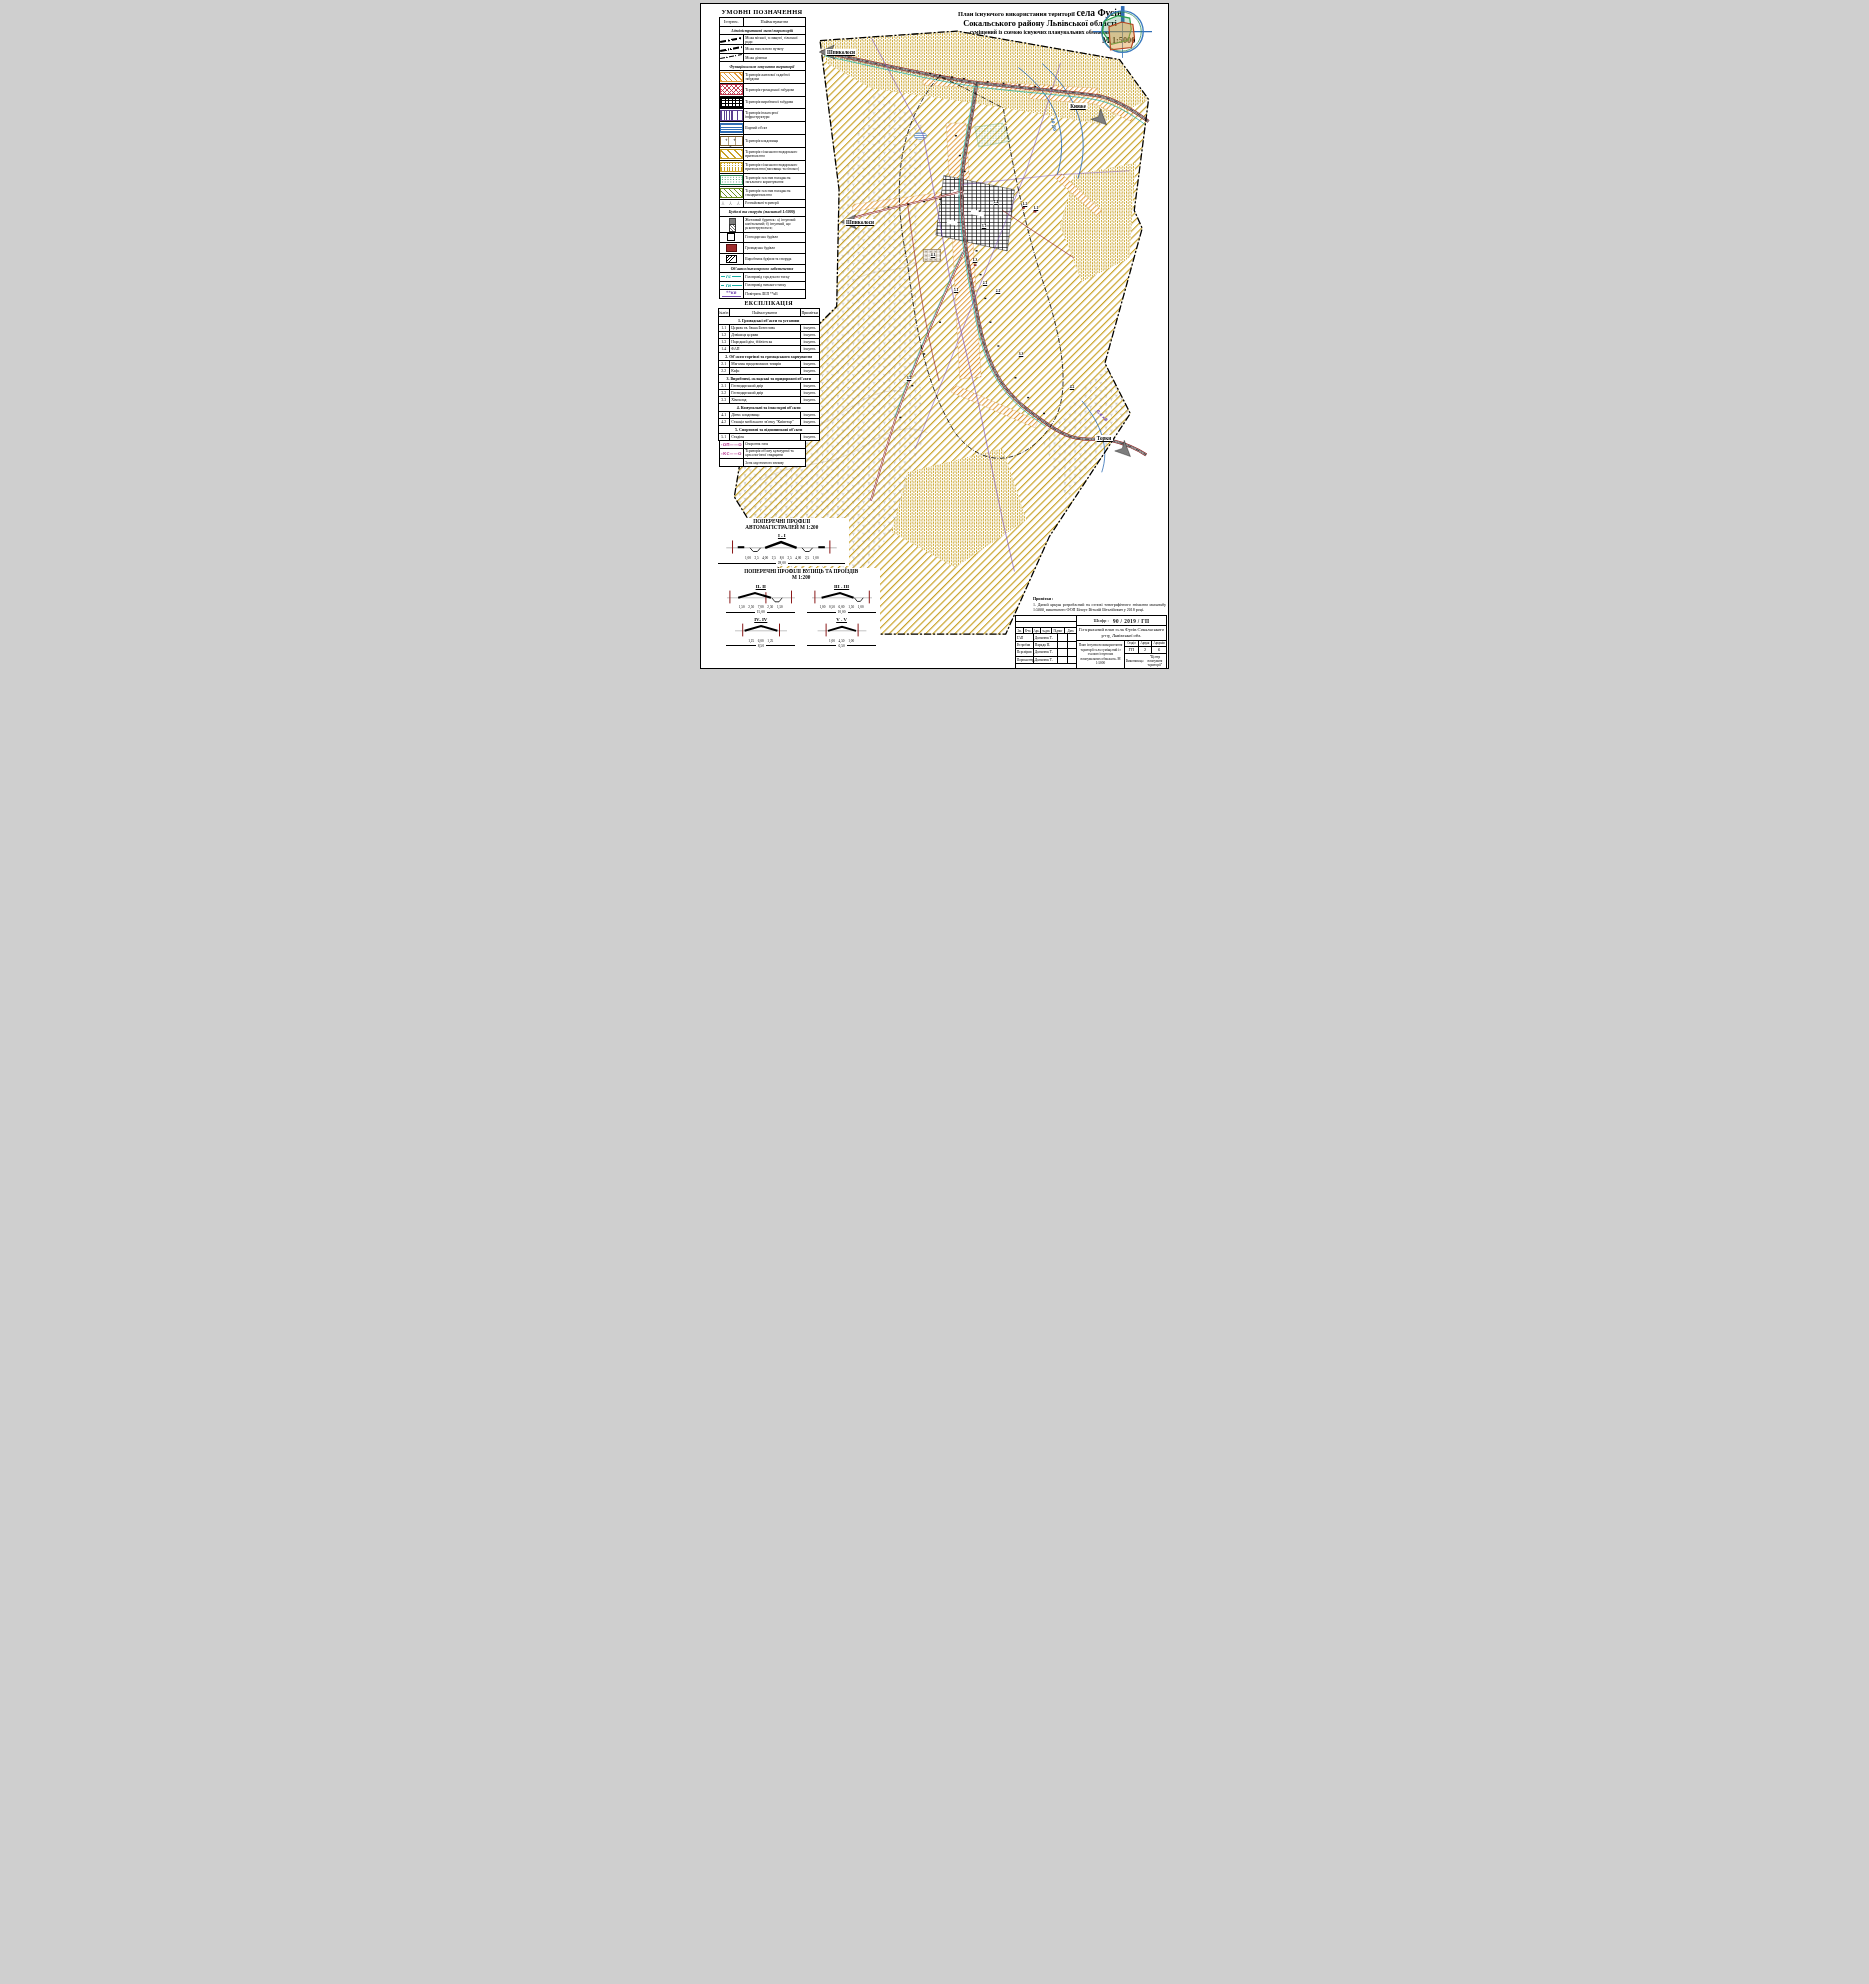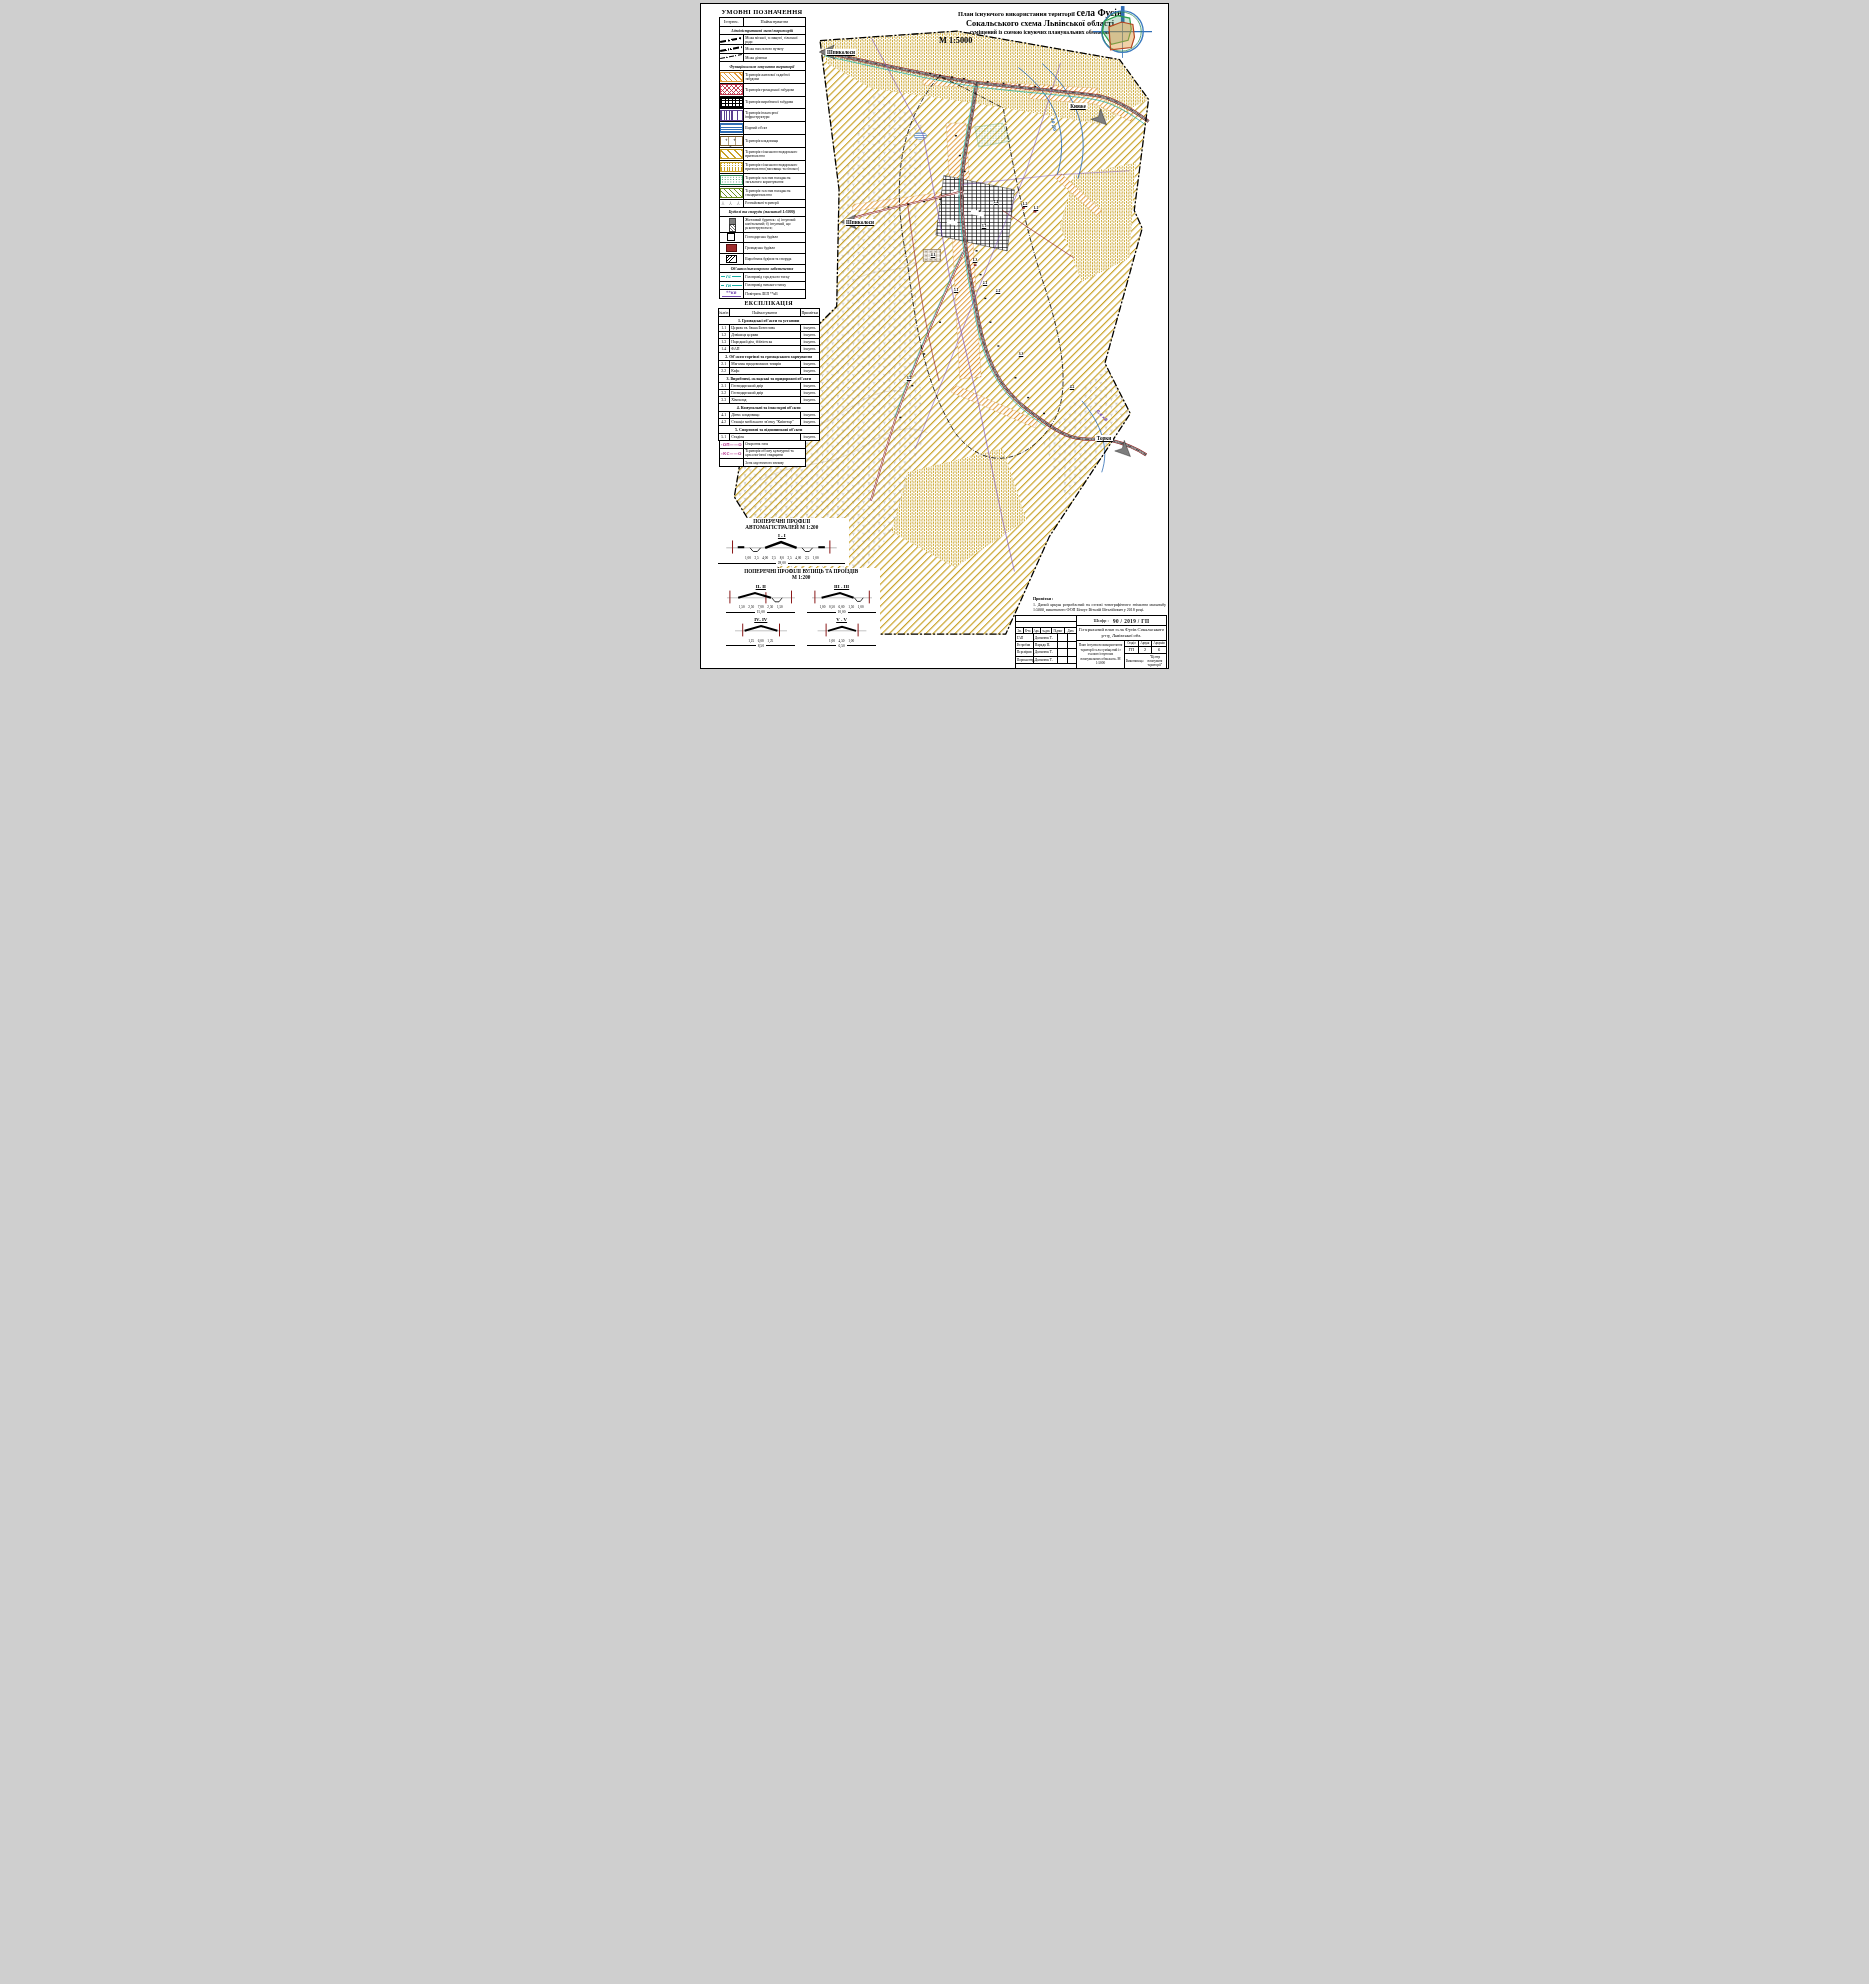--- a/index.html
+++ b/index.html
@@ -77,21 +77,21 @@
   .sym-profilemark::after{content:"VI";margin-left:6px;}
   .sym-restrict{text-align:center;font:bold 4px "DejaVu Sans",sans-serif;letter-spacing:0.2px;white-space:nowrap;}
   .c-violet{color:#9b4f9b}.c-crimson{color:#c2274a}.c-blue{color:#3c6fb0}.c-magenta{color:#c14f9e}
   .sym-none{height:4px;width:16px;}
   
   .main-title{left:238px;top:4px;width:202px;background:transparent;text-align:center;z-index:2;position:absolute;}
   .mt-l1{font-weight:bold;font-size:6.4px;}
   .mt-l1 .village{font-size:9.5px;}
   .mt-l2{font-weight:bold;font-size:8.3px;margin-top:0.8px;}
   .mt-l3{font-weight:bold;font-size:5.6px;margin-top:0.8px;}
-  .mt-scale{font-weight:bold;font-size:8.3px;text-align:left;padding-right:5.6px;margin-top:1.6px;}
+  .mt-scale{font-weight:bold;font-size:8.3px;text-align:right;padding-right:5.6px;margin-top:1.6px;}
   .logo{position:absolute;left:392px;top:1.6px;z-index:3;}
   
   .explic{left:16.7px;top:295px;width:102px;}
   .explic-title{text-align:center;font:bold 6px "Liberation Serif",serif;letter-spacing:0.4px;margin:0.8px 0 2px;}
   .ex-table{border:0.6px solid #000;}
   .ex-head{display:grid;grid-template-columns:11px 1fr 18px;text-align:center;font:4px "Liberation Serif",serif;}
   .ex-head span{padding:1.2px 0.4px;}
   .ex-head span:nth-child(-n+2){border-right:0.4px solid #000;}
   .ex-row{border-top:0.4px solid #000;}
   .ex-row.section{text-align:center;font:bold 4px "Liberation Serif",serif;padding:1px 0.8px;}
@@ -347,21 +347,21 @@
         <span class="marker" style="left: 371px; top: 384px;">4.2</span>
 
         <span class="marker" style="left: 255px; top: 287px;">5.1</span>
       </div>
     <span class="rot-label rot-noise" style="left:346px;top:118px;">40 Дб</span>
     <span class="rot-label rot-power" style="left:394px;top:409px;">0,4 кВ</span>
   </div>
 
   <div class="main-title">
     <div class="mt-l1"><span>План існуючого використання території </span><span class="village">села Фусів</span></div>
-    <div class="mt-l2">Сокальського схема Львівської області</div>
+    <div class="mt-l2">Сокальського району Львівської області</div>
     <div class="mt-l3">суміщений із схемою існуючих планувальних обмежень</div>
     <div class="mt-scale">М 1:5000</div>
   </div>
 
   <svg class="logo" width="59" height="52" viewBox="0 0 148 130">
     <line x1="74" y1="0" x2="74" y2="130" stroke="#2f6db5" stroke-width="2"></line>
     <line x1="0" y1="64" x2="148" y2="64" stroke="#2f6db5" stroke-width="3"></line>
     <rect x="70" y="0" width="9" height="42" fill="#2f6db5"></rect>
     <circle cx="74" cy="64" r="52" stroke="#3a7abf" stroke-width="3.5" fill="none"></circle>
     <circle cx="72" cy="64" r="49" stroke="#2e8b57" stroke-width="2" fill="none"></circle>

